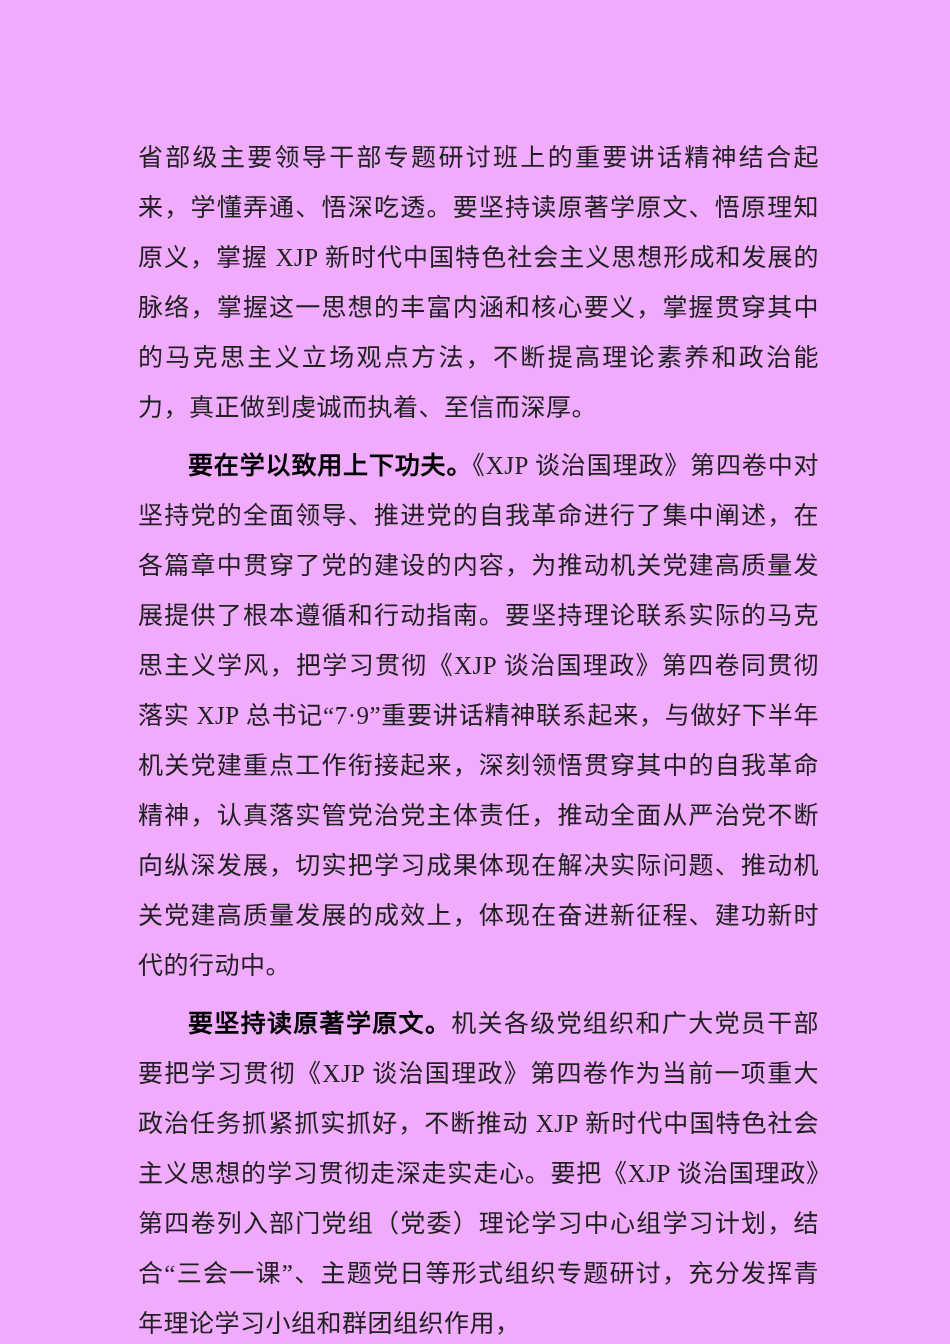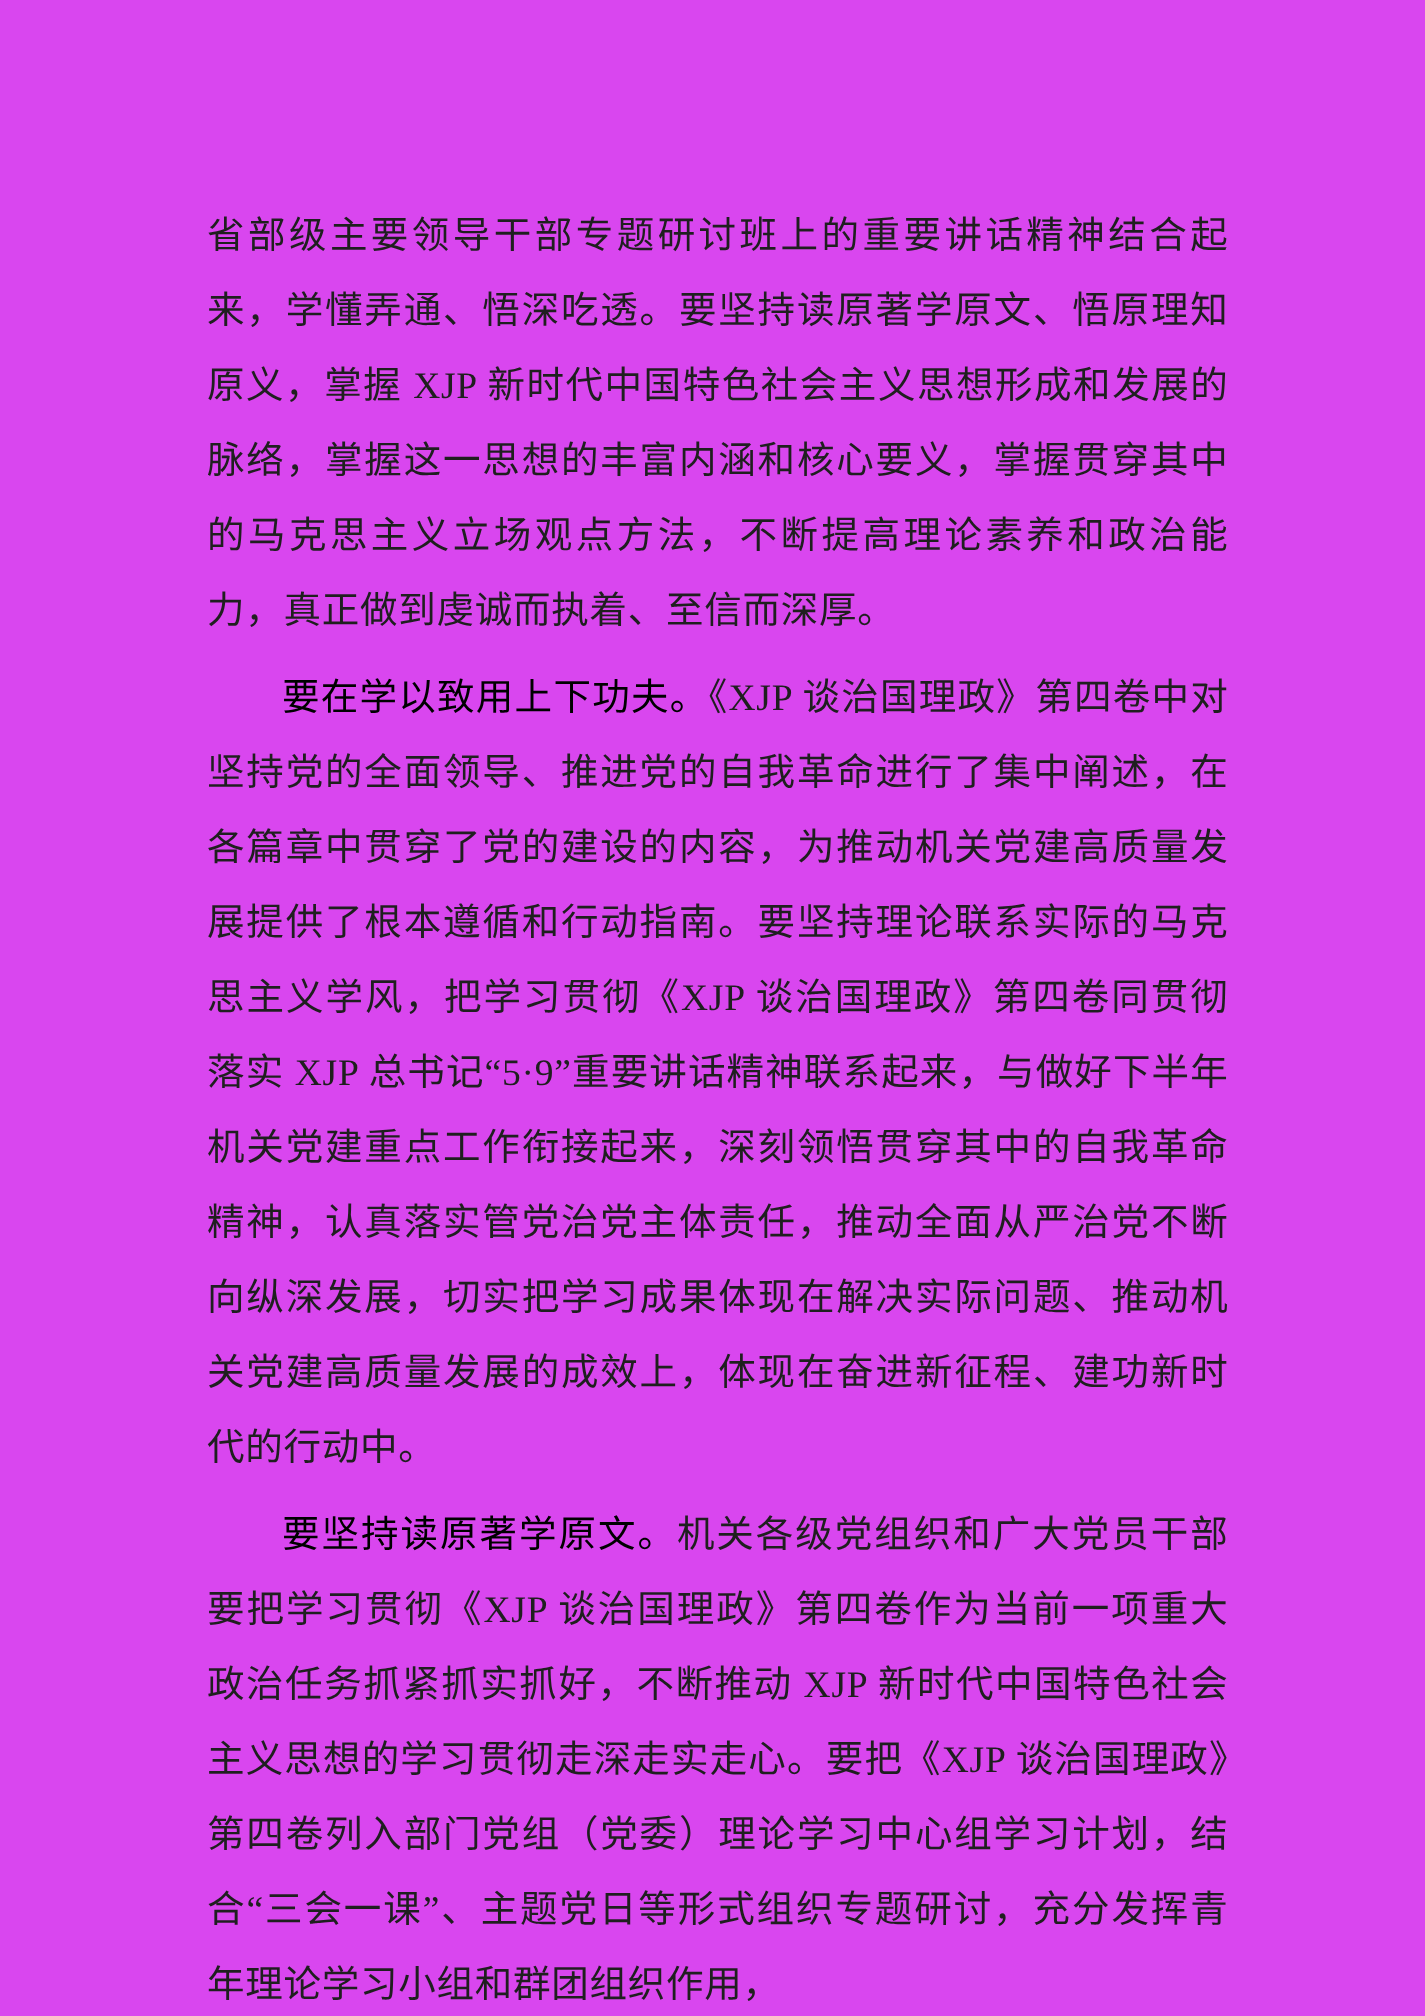--- a/index.html
+++ b/index.html
@@ -4,21 +4,21 @@
 <style>
   html, body {
     margin: 0;
     padding: 0;
     background: #ffffff;
   }
   .page {
     position: relative;
     width: 950px;
     height: 1344px;
-    background: #d946ef;
+    background: #f0abfc;
     overflow: hidden;
   }
   .doc-body {
     position: absolute;
     top: 133px;
     left: 138px;
     width: 681px;
     font-family: "Liberation Serif", "DejaVu Serif", serif;
     font-size: 25px;
     line-height: 50px;
@@ -28,26 +28,26 @@
     letter-spacing: 0.5px;
   }
   .doc-body p.para {
     margin: 0 0 8px 0;
     padding: 0;
   }
   .doc-body p.para.indent {
     text-indent: 2em;
   }
   .doc-body b {
-    font-weight: normal;
+    font-weight: bold;
     color: #000000;
   }
 </style>
 </head>
 <body>
 
 <div class="page">
   <div class="doc-body">
       <p class="para"><span>省部级主要领导干部专题研讨班上的重要讲话精神结合起来，学懂弄通、悟深吃透。要坚持读原著学原文、悟原理知原义，掌握 XJP 新时代中国特色社会主义思想形成和发展的脉络，掌握这一思想的丰富内涵和核心要义，掌握贯穿其中的马克思主义立场观点方法，不断提高理论素养和政治能力，真正做到虔诚而执着、至信而深厚。</span></p>
-      <p class="para indent"><b>要在学以致用上下功夫。</b><span>《XJP 谈治国理政》第四卷中对坚持党的全面领导、推进党的自我革命进行了集中阐述，在各篇章中贯穿了党的建设的内容，为推动机关党建高质量发展提供了根本遵循和行动指南。要坚持理论联系实际的马克思主义学风，把学习贯彻《XJP 谈治国理政》第四卷同贯彻落实 XJP 总书记“5·9”重要讲话精神联系起来，与做好下半年机关党建重点工作衔接起来，深刻领悟贯穿其中的自我革命精神，认真落实管党治党主体责任，推动全面从严治党不断向纵深发展，切实把学习成果体现在解决实际问题、推动机关党建高质量发展的成效上，体现在奋进新征程、建功新时代的行动中。</span></p>
+      <p class="para indent"><b>要在学以致用上下功夫。</b><span>《XJP 谈治国理政》第四卷中对坚持党的全面领导、推进党的自我革命进行了集中阐述，在各篇章中贯穿了党的建设的内容，为推动机关党建高质量发展提供了根本遵循和行动指南。要坚持理论联系实际的马克思主义学风，把学习贯彻《XJP 谈治国理政》第四卷同贯彻落实 XJP 总书记“7·9”重要讲话精神联系起来，与做好下半年机关党建重点工作衔接起来，深刻领悟贯穿其中的自我革命精神，认真落实管党治党主体责任，推动全面从严治党不断向纵深发展，切实把学习成果体现在解决实际问题、推动机关党建高质量发展的成效上，体现在奋进新征程、建功新时代的行动中。</span></p>
       <p class="para indent"><b>要坚持读原著学原文。</b><span>机关各级党组织和广大党员干部要把学习贯彻《XJP 谈治国理政》第四卷作为当前一项重大政治任务抓紧抓实抓好，不断推动 XJP 新时代中国特色社会主义思想的学习贯彻走深走实走心。要把《XJP 谈治国理政》第四卷列入部门党组（党委）理论学习中心组学习计划，结合“三会一课”、主题党日等形式组织专题研讨，充分发挥青年理论学习小组和群团组织作用，</span></p>
     </div>
 </div>
 
 </body></html>

